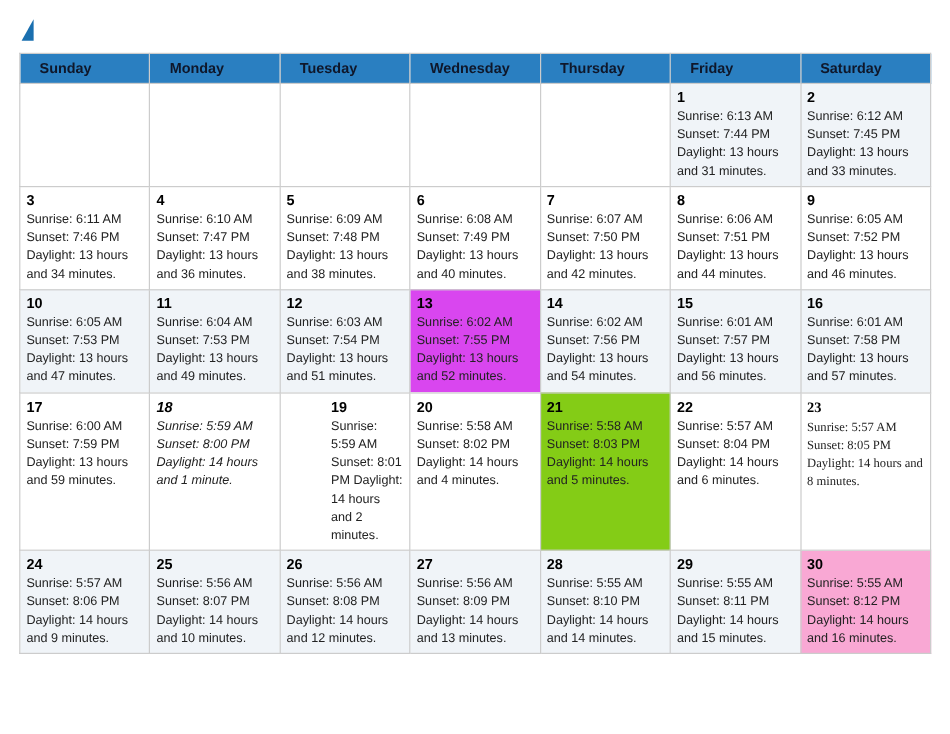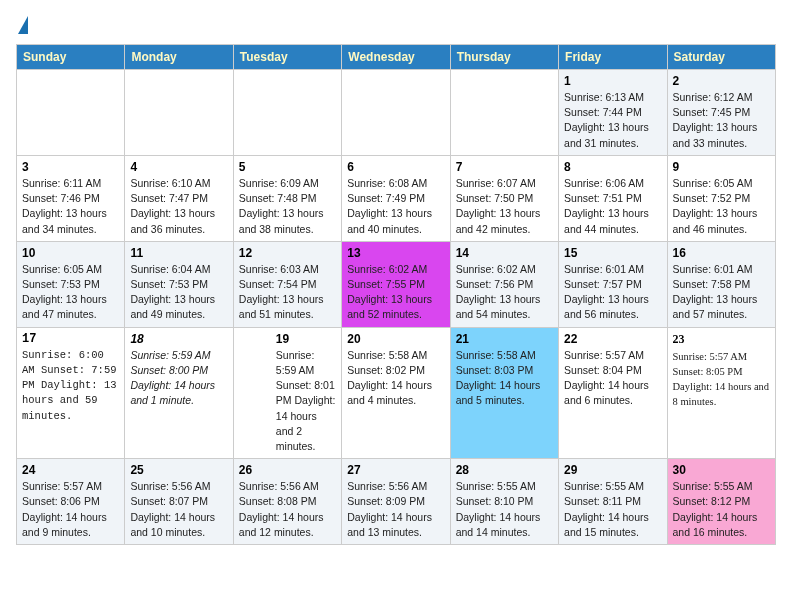--- a/index.html
+++ b/index.html
@@ -49,23 +49,23 @@
       font-weight: normal;
       color: #444;
     }
     .calendar {
       width: 100%;
       border-collapse: collapse;
       font-size: 11px;
     }
     .calendar th {
       background: #2a7fc1;
-      color: #fef9c3;
+      color: #0f172a;
       text-align: left;
-      padding: 5px 6px;
+      padding: 5px 16px;
       font-size: 12px;
       font-weight: bold;
       border: 1px solid #ccc;
     }
     .calendar td {
       border: 1px solid #ccc;
       vertical-align: top;
       padding: 4px 5px;
       width: calc(100%/7);
       min-height: 80px;
@@ -239,21 +239,21 @@
         </td>
         <td style="background: rgb(240, 244, 248);">
           <span class="day-num">16</span>
           <div class="day-info">Sunrise: 6:01 AM
 Sunset: 7:58 PM
 Daylight: 13 hours
 and 57 minutes.</div>
         </td>
       </tr>
       <tr>
-        <td style="background: rgb(255, 255, 255); font-family: Liberation Mono, monospace;">
+        <td style="background: rgb(255, 255, 255);">
           <span class="day-num">17</span>
           <div class="day-info">Sunrise: 6:00 AM
 Sunset: 7:59 PM
 Daylight: 13 hours
 and 59 minutes.</div>
         </td>
         <td style="background: rgb(255, 255, 255); font-style: italic;">
           <span class="day-num">18</span>
           <div class="day-info">Sunrise: 5:59 AM
 Sunset: 8:00 PM
@@ -267,21 +267,21 @@
 Daylight: 14 hours
 and 2 minutes.</div>
         </td>
         <td style="background: rgb(255, 255, 255);">
           <span class="day-num">20</span>
           <div class="day-info">Sunrise: 5:58 AM
 Sunset: 8:02 PM
 Daylight: 14 hours
 and 4 minutes.</div>
         </td>
-        <td style="background: #7dd3fc; margin-top: 28px;">
+        <td style="background: #84cc16; margin-top: 28px;">
           <span class="day-num">21</span>
           <div class="day-info">Sunrise: 5:58 AM
 Sunset: 8:03 PM
 Daylight: 14 hours
 and 5 minutes.</div>
         </td>
         <td style="background: rgb(255, 255, 255);">
           <span class="day-num">22</span>
           <div class="day-info">Sunrise: 5:57 AM
 Sunset: 8:04 PM

